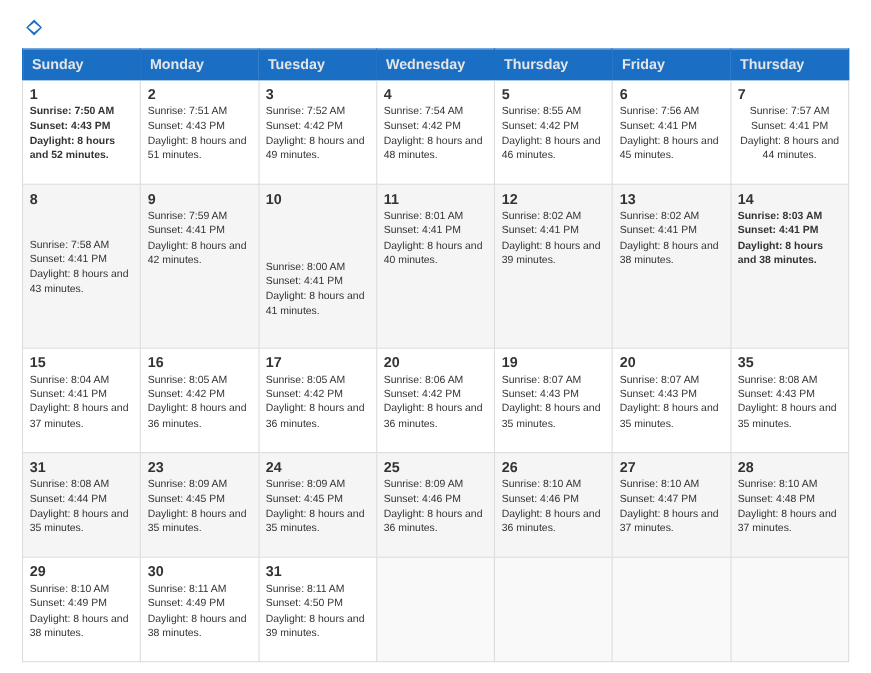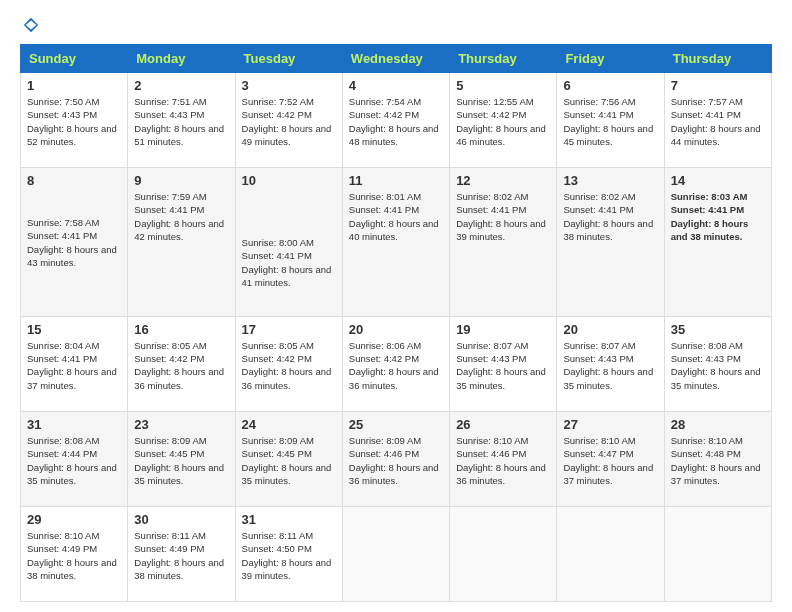--- a/index.html
+++ b/index.html
@@ -47,21 +47,21 @@
       font-size: 14px;
       color: #555;
     }
     .calendar {
       width: 100%;
       border-collapse: collapse;
       flex: 1;
     }
     .calendar th {
       background-color: #1a6fc4;
-      color: #bef264;
+      color: #e5e5e5;
       text-align: left;
       padding: 6px 8px;
       font-size: 13px;
       font-weight: bold;
       border: 1px solid #1a6fc4;
     }
     .calendar td {
       vertical-align: top;
       padding: 5px 6px;
       font-size: 10px;
@@ -123,21 +123,21 @@
           <th>Wednesday</th>
           <th>Thursday</th>
           <th>Friday</th>
           <th>Thursday</th>
         </tr>
     </thead>
     <tbody id="calendar-body">
     <tr>
           <td>
             <span class="day-num">1</span>
-            <div class="day-info" style="white-space: pre-line;">Sunrise: 7:50 AM
+            <div class="day-info" style="white-space: pre-line; font-weight: bold;">Sunrise: 7:50 AM
 Sunset: 4:43 PM
 Daylight: 8 hours and 52 minutes.</div>
           </td>
           <td>
             <span class="day-num">2</span>
             <div class="day-info" style="white-space: pre-line;">Sunrise: 7:51 AM
 Sunset: 4:43 PM
 Daylight: 8 hours and 51 minutes.</div>
           </td>
           <td>
@@ -147,33 +147,33 @@
 Daylight: 8 hours and 49 minutes.</div>
           </td>
           <td>
             <span class="day-num">4</span>
             <div class="day-info" style="white-space: pre-line;">Sunrise: 7:54 AM
 Sunset: 4:42 PM
 Daylight: 8 hours and 48 minutes.</div>
           </td>
           <td>
             <span class="day-num">5</span>
-            <div class="day-info" style="white-space: pre-line;">Sunrise: 12:55 AM
+            <div class="day-info" style="white-space: pre-line;">Sunrise: 8:55 AM
 Sunset: 4:42 PM
 Daylight: 8 hours and 46 minutes.</div>
           </td>
           <td>
             <span class="day-num">6</span>
             <div class="day-info" style="white-space: pre-line;">Sunrise: 7:56 AM
 Sunset: 4:41 PM
 Daylight: 8 hours and 45 minutes.</div>
           </td>
           <td>
             <span class="day-num">7</span>
-            <div class="day-info" style="white-space: pre-line;">Sunrise: 7:57 AM
+            <div class="day-info" style="white-space: pre-line; text-align: center;">Sunrise: 7:57 AM
 Sunset: 4:41 PM
 Daylight: 8 hours and 44 minutes.</div>
           </td>
         </tr>
         <tr>
           <td>
             <span class="day-num">8</span>
             <div class="day-info" style="white-space: pre-line; margin-top: 28px;">Sunrise: 7:58 AM
 Sunset: 4:41 PM
 Daylight: 8 hours and 43 minutes.</div>

